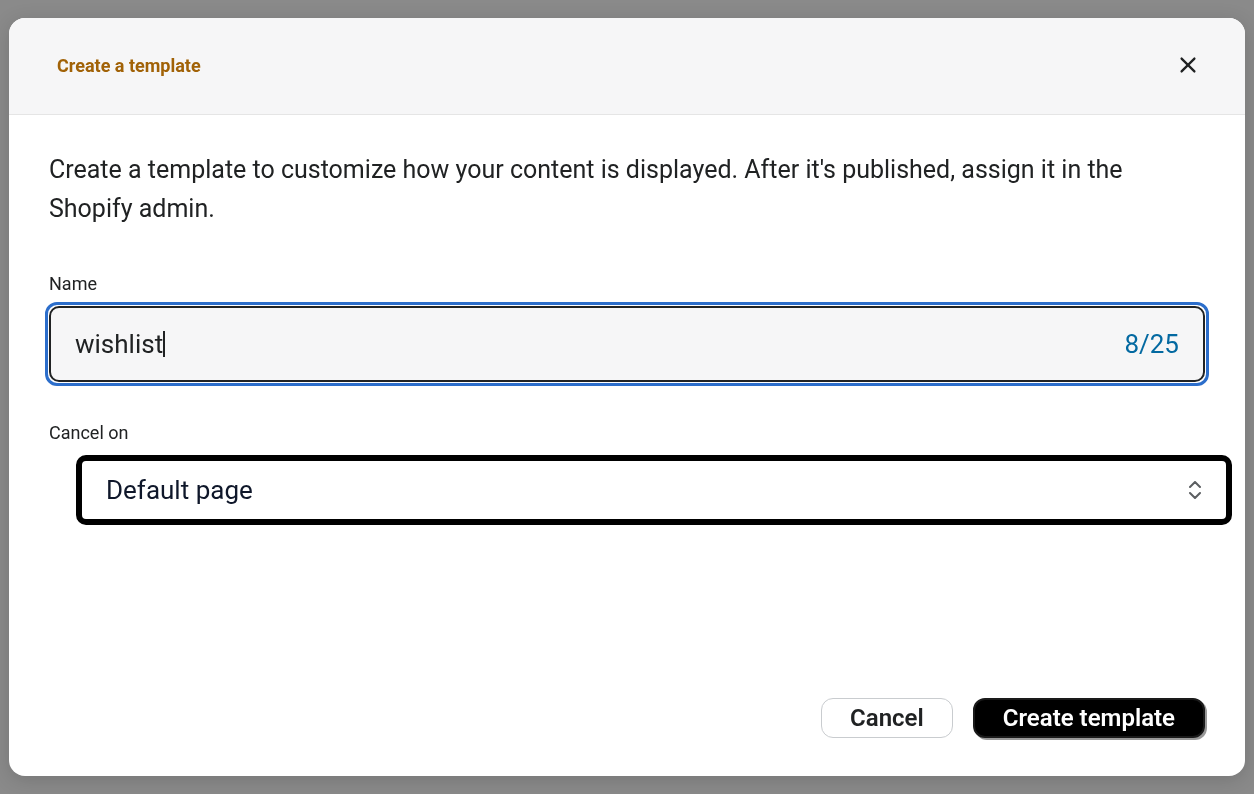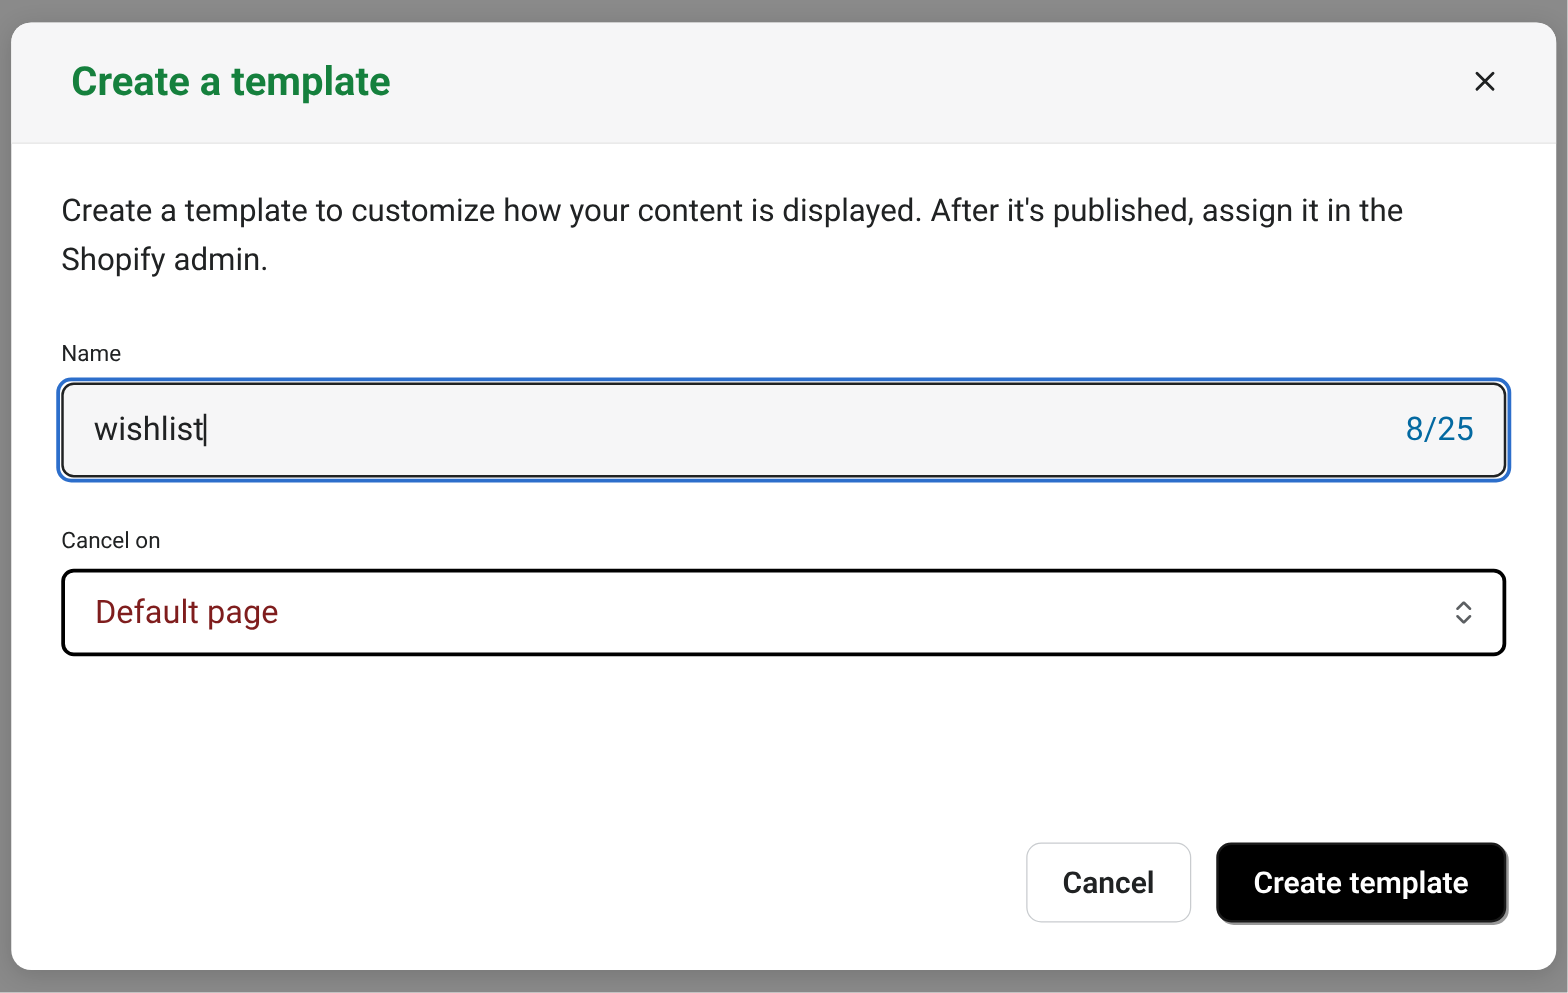--- a/index.html
+++ b/index.html
@@ -34,23 +34,23 @@
     .modal-header {
       background: #f6f6f7;
       padding: 28px 38px 30px 48px;
       display: flex;
       justify-content: space-between;
       align-items: center;
       border-bottom: 1px solid #e5e5e5;
     }
     
     .modal-title {
-      font-size: 32px;
+      font-size: 18px;
       font-weight: 700;
-      color: #15803d;
+      color: #a16207;
     }
     
     .close-btn {
       background: none;
       border: none;
       cursor: pointer;
       padding: 8px;
       display: flex;
       align-items: center;
       justify-content: center;
@@ -136,29 +136,30 @@
     }
     
     .select-wrapper {
       position: relative;
     }
     
     .select-field {
       width: 100%;
       height: 70px;
       background: #ffffff;
-      border: 3px solid #000000;
+      border: 6px solid #000000;
       border-radius: 10px;
       padding: 0 24px;
       font-size: 26px;
-      color: #7f1d1d;
+      color: #0f172a;
       display: flex;
       align-items: center;
       justify-content: space-between;
       cursor: pointer;
+      margin-left: 27px;
     }
     
     .select-chevrons {
       display: flex;
       flex-direction: column;
       gap: 2px;
       color: #5c5f62;
     }
     
     .select-chevrons svg {
@@ -167,21 +168,21 @@
     }
     
     .modal-footer {
       padding: 24px 40px 38px 40px;
       display: flex;
       justify-content: flex-end;
       gap: 20px;
     }
     
     .btn {
-      padding: 16px 28px;
+      padding: 4px 28px;
       font-size: 24px;
       font-weight: 600;
       border-radius: 12px;
       cursor: pointer;
       font-family: inherit;
     }
     
     .btn-secondary {
       background: #ffffff;
       border: 1.5px solid #c9cccf;

